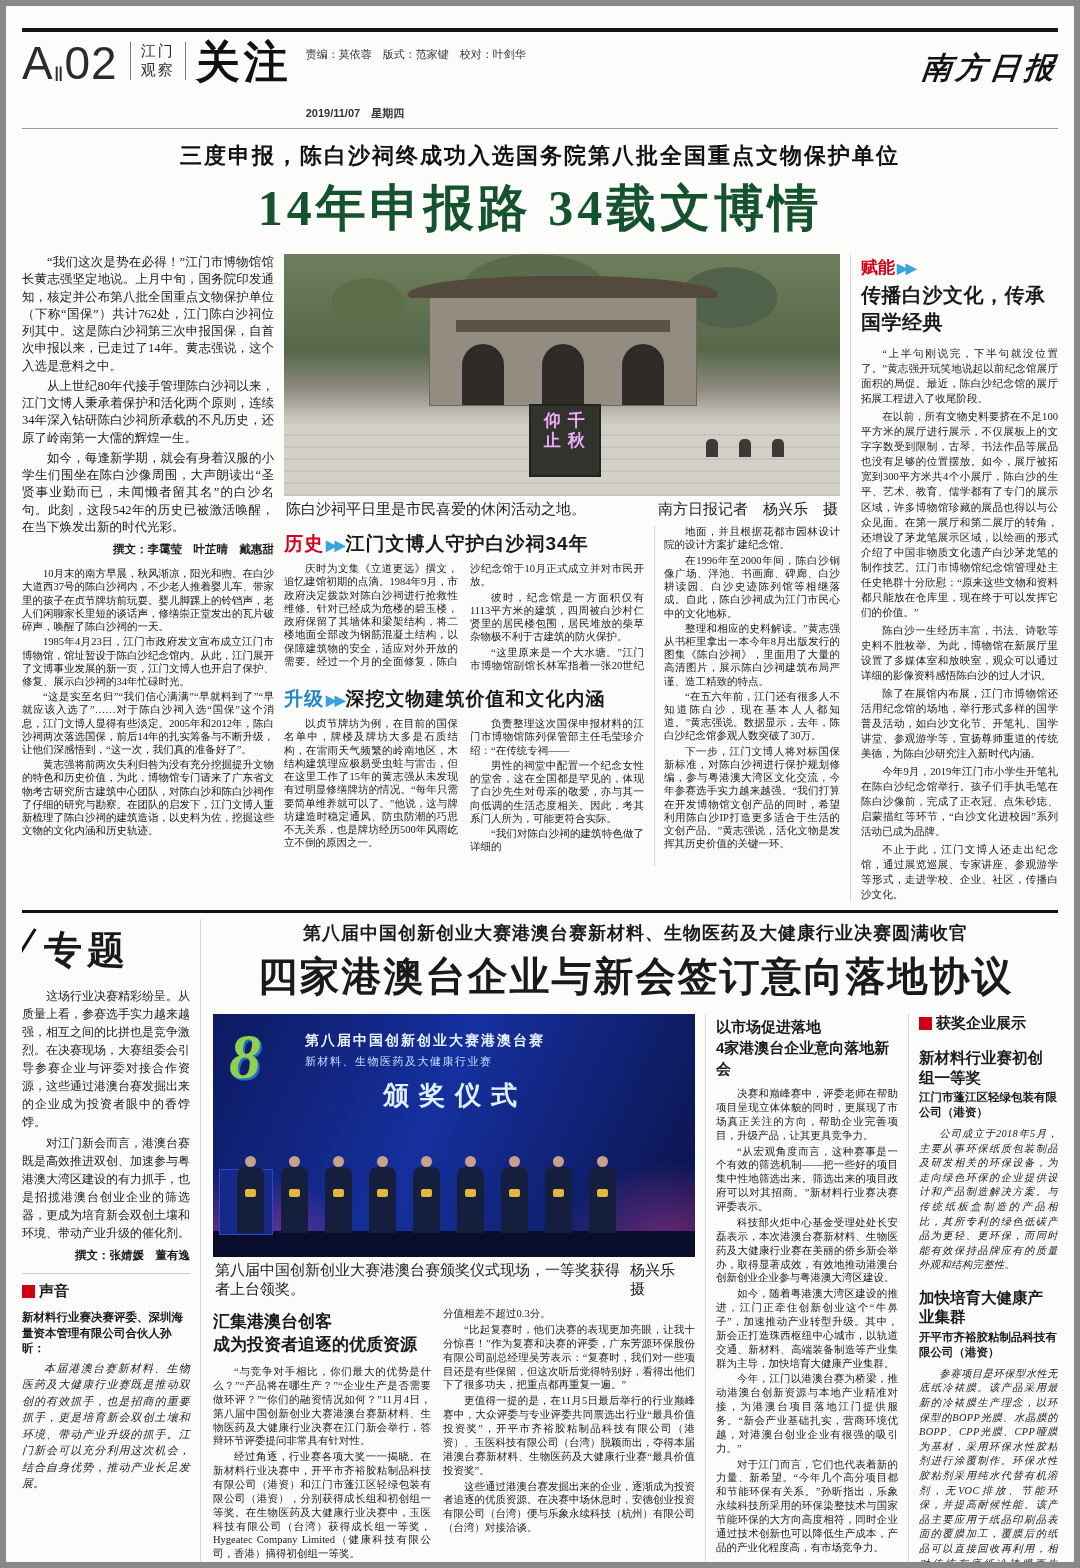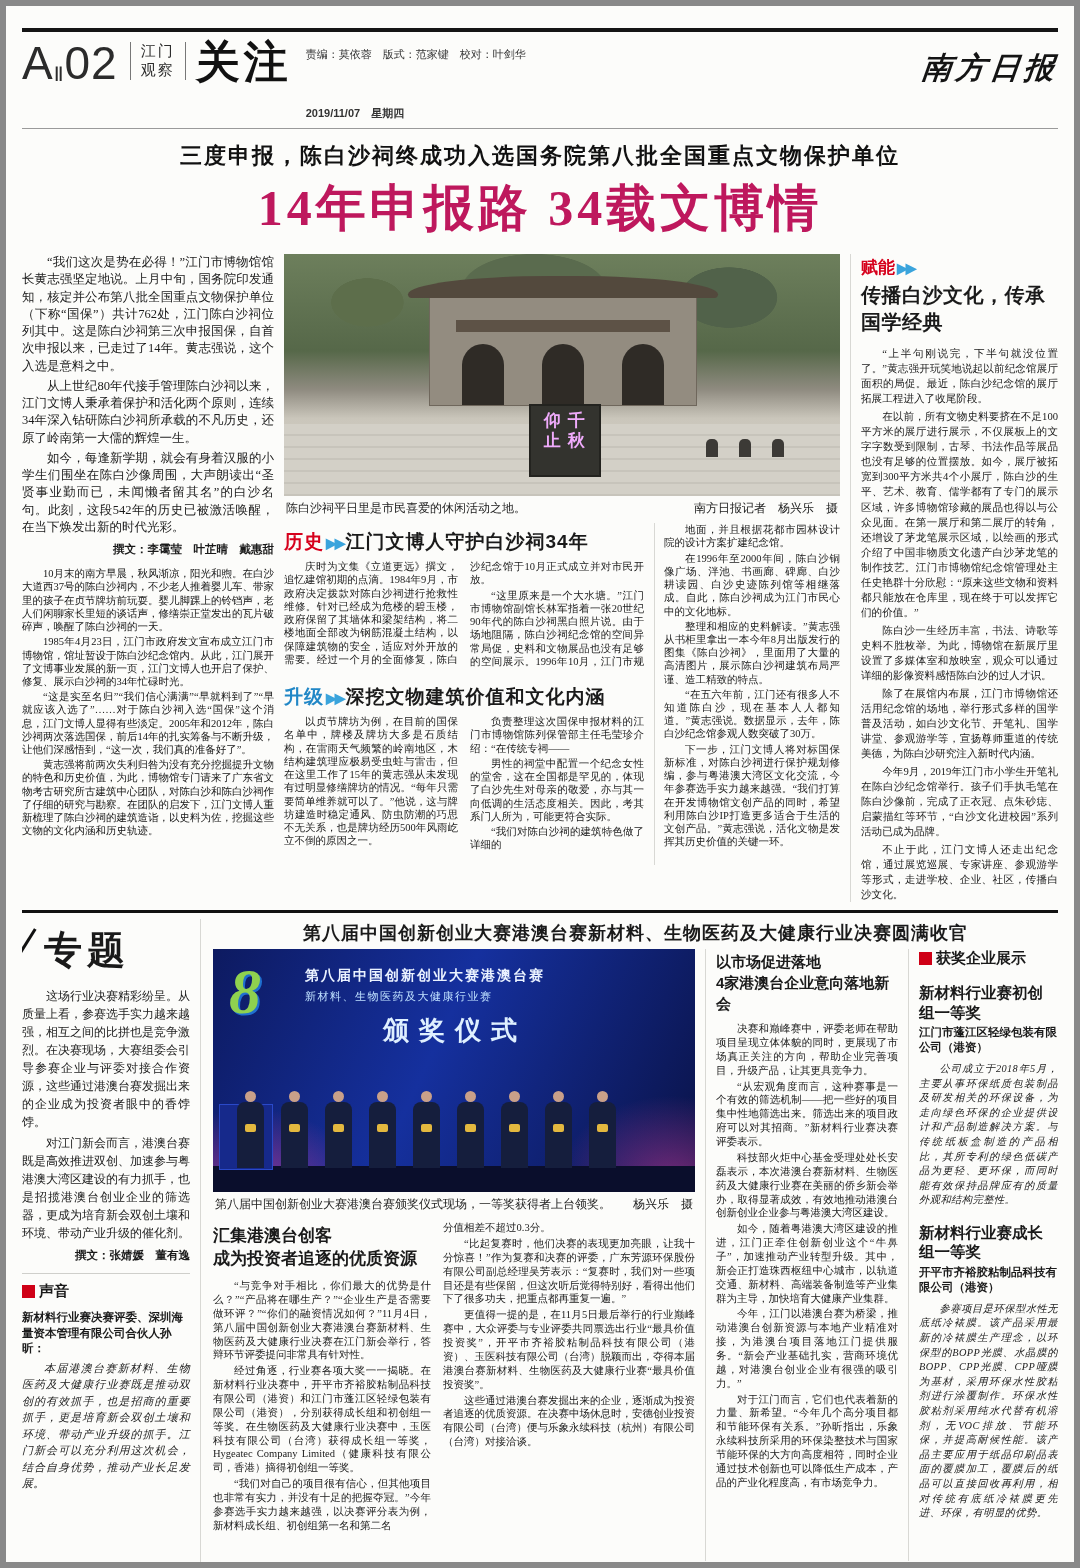--- a/index.html
+++ b/index.html
@@ -14,42 +14,42 @@
   .pgnum .sub{font-size:20px;vertical-align:-2px;}
   .secname{font-family:"Liberation Sans",sans-serif;font-size:15px;line-height:1.25;color:#2b2b2b;margin:2px 10px 0 12px;padding:0 10px;border-left:1px solid #777;border-right:1px solid #777;letter-spacing:2px;}
   .sectitle{font-family:"Liberation Sans",sans-serif;font-weight:900;font-size:44px;line-height:1;color:#111;letter-spacing:4px;margin-right:14px;}
   .credits{font-family:"Liberation Sans",sans-serif;font-size:11px;color:#333;margin-top:6px;line-height:1.6;}
   .credits .d{font-weight:bold;margin-top:41px;}
   .brand{margin-left:auto;font-size:30px;font-weight:bold;font-style:italic;transform:skewX(-6deg);letter-spacing:4px;color:#141414;margin-top:8px;}
   .mastrule{border-top:1px solid #9a9a9a;margin:2px 16px 0 16px;}
 
   
   .a1-kicker{text-align:center;font-weight:bold;font-size:22px;letter-spacing:2px;margin:12px 0 2px;color:#111;}
-  .a1-headline{text-align:center;font-weight:900;font-size:50px;letter-spacing:4px;margin:4px 0 12px;color:#be185d;font-family:"Liberation Serif",serif;}
+  .a1-headline{text-align:center;font-weight:900;font-size:50px;letter-spacing:4px;margin:4px 0 12px;color:#14532d;font-family:"Liberation Serif",serif;}
   .a1-body{display:flex;gap:10px;height:648px;overflow:hidden;}
   .a1-left{width:252px;flex:none;}
   .a1-left .lead p{font-size:12.5px;line-height:1.38;text-align:justify;text-indent:2em;margin:0 0 3px;}
   .byline{text-align:right;font-weight:bold;font-size:11.5px;margin:6px 0 10px;font-family:"Liberation Sans",sans-serif;}
   .smalltext p{font-size:10.5px;line-height:1.26;text-align:justify;text-indent:2em;margin:0 0 2px;color:#151515;}
   .a1-mid{width:556px;flex:none;}
   .photo1{position:relative;height:242px;overflow:hidden;background:
     radial-gradient(60px 40px at 15% 20%, #5d6e4b 0 60%, transparent 61%),
     radial-gradient(80px 50px at 80% 18%, #51624a 0 60%, transparent 61%),
     radial-gradient(120px 60px at 45% 15%, #5a6b4e 0 60%, transparent 61%),
     linear-gradient(#6d7f5c 0%, #566849 40%, #8f8b80 56%, #cac6bb 68%, #d8d5cc 100%);}
   .temple{position:absolute;left:26%;width:48%;top:16%;height:46%;background:#938c80;border:1px solid #6f675c;}
   .temple .roof{position:absolute;left:-8%;right:-8%;top:-18px;height:22px;background:#53493d;border-radius:50% 50% 4px 4px / 90% 90% 4px 4px;}
   .temple .roof2{position:absolute;left:10%;right:10%;top:26px;height:12px;background:#5d5246;}
   .temple .arch{position:absolute;bottom:0;width:16%;height:55%;background:#2f2b26;border-radius:40px 40px 0 0;}
   .temple .a-l{left:12%;} .temple .a-c{left:42%;} .temple .a-r{left:72%;}
   .plaza{position:absolute;left:0;right:0;bottom:0;height:30%;background:repeating-linear-gradient(#d3d0c7 0 10px,#c7c4bb 10px 12px);}
   .plaque{position:absolute;left:44%;bottom:8%;width:68px;height:64px;background:#33332e;border:2px solid #23231f;display:flex;flex-direction:row-reverse;justify-content:center;gap:6px;padding-top:5px;}
   .plaque span{display:block;width:1.05em;word-break:break-all;color:#f0abfc;font-size:17px;line-height:1.2;font-weight:bold;}
   .ppl{position:absolute;width:12px;height:18px;background:#3c3a36;border-radius:5px 5px 0 0;bottom:16%;}
-  .caprow{display:flex;justify-content:space-between;font-size:12px;color:#222;padding:4px 2px 0;}
+  .caprow{display:flex;justify-content:space-between;font-size:15px;color:#222;padding:4px 2px 0;}
   .mid-cols{display:flex;gap:10px;margin-top:6px;}
   .mid-main{width:360px;flex:none;}
   .sec-h{font-family:"Liberation Sans",sans-serif;font-weight:bold;font-size:19px;margin:6px 0 5px;letter-spacing:1px;}
   .lbl-red{color:#d6001c;} .lbl-blue{color:#2187c6;} .arrows{color:#3aa4dc;font-size:14px;letter-spacing:-2px;margin:0 2px;}
   .twocol{column-count:2;column-gap:12px;font-size:10.5px;line-height:1.26;text-align:justify;overflow:hidden;}
   .twocol p{text-indent:2em;margin:0 0 2px;break-inside:auto;}
   .h-hist{height:118px;} .h-upg{height:150px;}
   .col-c{width:176px;flex:none;border-left:1px solid #d8d8d4;padding-left:9px;}
   .col-c p{font-size:10.5px;line-height:1.26;text-align:justify;text-indent:2em;margin:0 0 2px;}
   .a1-right{flex:1;border-left:1px solid #d8d8d4;padding-left:10px;}
@@ -168,20 +168,21 @@
           <span>南方日报记者　杨兴乐　摄</span>
         </div>
 
         <div class="mid-cols">
           <div class="mid-main">
             <div class="sec-h">
               <span class="lbl-red">历史</span><span class="arrows">▶▶</span><span>江门文博人守护白沙祠34年</span>
             </div>
             <div class="twocol h-hist">
               <p>庆时为文集《立道更远》撰文，追忆建馆初期的点滴。1984年9月，市政府决定拨款对陈白沙祠进行抢救性维修。针对已经成为危楼的碧玉楼，政府保留了其墙体和梁架结构，将二楼地面全部改为钢筋混凝土结构，以保障建筑物的安全，适应对外开放的需要。经过一个月的全面修复，陈白沙纪念馆于10月正式成立并对市民开放。</p>
+              <p>彼时，纪念馆是一方面积仅有1113平方米的建筑，四周被白沙村仁贤里的居民楼包围，居民堆放的柴草杂物极不利于古建筑的防火保护。</p>
               <p>“这里原来是一个大水塘。”江门市博物馆副馆长林军指着一张20世纪90年代的陈白沙祠黑白照片说。由于场地阻隔，陈白沙祠纪念馆的空间异常局促，史料和文物展品也没有足够的空间展示。1996年10月，江门市规划局通过了陈白沙纪念馆的建设方案，决定征用陈白沙祠前约10亩的“凹”字形地块，填平水塘，平整</p>
             </div>
             <div class="sec-h">
               <span class="lbl-blue">升级</span><span class="arrows">▶▶</span><span>深挖文物建筑价值和文化内涵</span>
             </div>
             <div class="twocol h-upg">
               <p>以贞节牌坊为例，在目前的国保名单中，牌楼及牌坊大多是石质结构，在雷雨天气频繁的岭南地区，木结构建筑理应极易受虫蛀与雷击，但在这里工作了15年的黄志强从未发现有过明显修缮牌坊的情况。“每年只需要简单维养就可以了。”他说，这与牌坊建造时稳定通风、防虫防潮的巧思不无关系，也是牌坊经历500年风雨屹立不倒的原因之一。</p>
               <p>负责整理这次国保申报材料的江门市博物馆陈列保管部主任毛莹珍介绍：“在传统专祠——</p>
               <p>男性的祠堂中配置一个纪念女性的堂舍，这在全国都是罕见的，体现了白沙先生对母亲的敬爱，亦与其一向低调的生活态度相关。因此，考其系门人所为，可能更符合实际。</p>
               <p>“我们对陈白沙祠的建筑特色做了详细的</p>
@@ -234,20 +235,21 @@
             <span>声音</span>
           </div>
         <div class="speaker">新材料行业赛决赛评委、深圳海量资本管理有限公司合伙人孙昕：</div>
         <div class="quote">本届港澳台赛新材料、生物医药及大健康行业赛既是推动双创的有效抓手，也是招商的重要抓手，更是培育新会双创土壤和环境、带动产业升级的抓手。江门新会可以充分利用这次机会，结合自身优势，推动产业长足发展。</div>
 
       </div>
     </div>
 
     <div class="a2-right">
       <div class="a2-kicker">第八届中国创新创业大赛港澳台赛新材料、生物医药及大健康行业决赛圆满收官</div>
+      <div class="a2-headline">四家港澳台企业与新会签订意向落地协议</div>
 
       <div class="a2-cols">
 
         <div class="a2-mid">
           <div class="photo2">
             <div class="bignum">8</div>
             <div class="bd1">第八届中国创新创业大赛港澳台赛</div>
             <div class="bd2">新材料、生物医药及大健康行业赛</div>
             <div class="bd3">颁奖仪式</div>
             <div class="floor"></div>
@@ -308,21 +310,21 @@
         <div class="a2-awards">
           <div class="awtitle">
               <span class="redsq"></span>
               <span>获奖企业展示</span>
             </div>
 
           <div class="aw-cat">新材料行业赛初创组一等奖</div>
           <div class="aw-co">江门市蓬江区轻绿包装有限公司（港资）</div>
           <div class="aw-desc">公司成立于2018年5月，主要从事环保纸质包装制品及研发相关的环保设备，为走向绿色环保的企业提供设计和产品制造解决方案。与传统纸板盒制造的产品相比，其所专利的绿色低碳产品为更轻、更环保，而同时能有效保持品牌应有的质量外观和结构完整性。</div>
 
-          <div class="aw-cat">新材料行业赛成长组一等奖</div>
+          <div class="aw-cat">加快培育大健康产业集群</div>
           <div class="aw-co">开平市齐裕胶粘制品科技有限公司（港资）</div>
           <div class="aw-desc">参赛项目是环保型水性无底纸冷裱膜。该产品采用最新的冷裱膜生产理念，以环保型的BOPP光膜、水晶膜的BOPP、CPP光膜、CPP哑膜为基材，采用环保水性胶粘剂进行涂覆制作。环保水性胶粘剂采用纯水代替有机溶剂，无VOC排放、节能环保，并提高耐候性能。该产品主要应用于纸品印刷品表面的覆膜加工，覆膜后的纸品可以直接回收再利用，相对传统有底纸冷裱膜更先进、环保，有明显的优势。</div>
 
         </div>
       </div>
     </div>
   </div>
 </div>
 
 </body></html>

